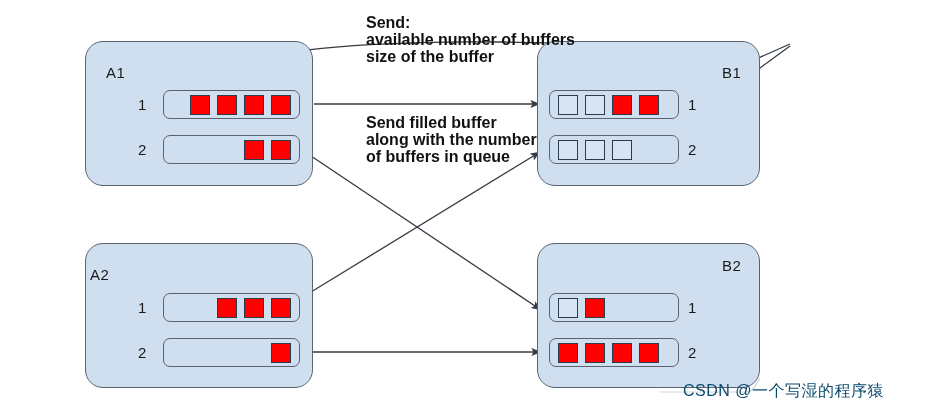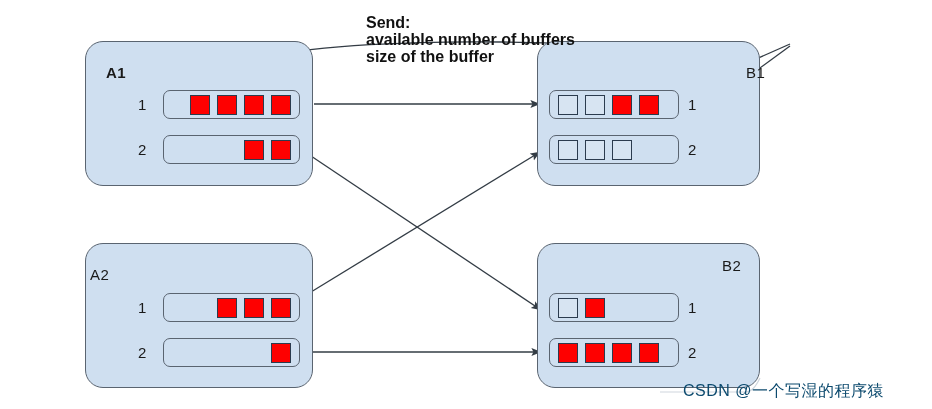--- a/index.html
+++ b/index.html
@@ -116,38 +116,38 @@
     <path d="M311,352 L541,352" fill="none" stroke="#333c45" stroke-width="1.3" marker-end="url(#arrow)"></path>
 
     <path d="M790,44 L670,97" fill="none" stroke="#333c45" stroke-width="1.3" marker-end="url(#arrow)"></path>
 
     <path d="M790,46 L645,152" fill="none" stroke="#333c45" stroke-width="1.3" marker-end="url(#arrow)"></path>
 
     <path d="M660,392 L745,392 M745,392 C752,392 756,386 760,378" fill="none" stroke="#cfd6de" stroke-width="1.2"></path>
   </svg>
 
   <div class="node-box" style="left:85px; top:41px; width:228px; height:145px;"></div>
-  <div class="node-label" style="left:106px; top:64px;font-weight:bold;">A1</div>
+  <div class="node-label" style="left:106px; top:64px;">A1</div>
 
   <div class="row-index" style="left:138px; top:96px;">1</div>
   <div class="buffer-row align-right" style="left:163px; top:90px; width:137px; height:29px;">
     <span class="cell filled"></span>
     <span class="cell filled"></span>
     <span class="cell filled"></span>
     <span class="cell filled"></span>
   </div>
 
   <div class="row-index" style="left:138px; top:141px;">2</div>
   <div class="buffer-row align-right" style="left:163px; top:135px; width:137px; height:29px;">
     <span class="cell filled"></span>
     <span class="cell filled"></span>
   </div>
 
   <div class="node-box" style="left:537px; top:41px; width:223px; height:145px;"></div>
-  <div class="node-label" style="left:746px; top:64px;">B1</div>
+  <div class="node-label" style="left:722px; top:64px;">B1</div>
 
   <div class="row-index" style="left:688px; top:96px;">1</div>
   <div class="buffer-row align-left" style="left:549px; top:90px; width:130px; height:29px;">
     <span class="cell empty"></span>
     <span class="cell empty"></span>
     <span class="cell filled"></span>
     <span class="cell filled"></span>
   </div>
 
   <div class="row-index" style="left:688px; top:141px;">2</div>
@@ -186,17 +186,20 @@
     <span class="cell filled"></span>
     <span class="cell filled"></span>
     <span class="cell filled"></span>
     <span class="cell filled"></span>
   </div>
 
   <div class="annotation" style="left:366px; top:14px;">Send:
 available number of buffers
 size of the buffer</div>
 
+  <div class="annotation" style="left:366px; top:114px;">Send filled buffer
+along with the number
+of buffers in queue</div>
 
 
   <div class="watermark" style="left:683px; top:381px;">CSDN @一个写湿的程序猿</div>
 
 </div>
 
 </body></html>

